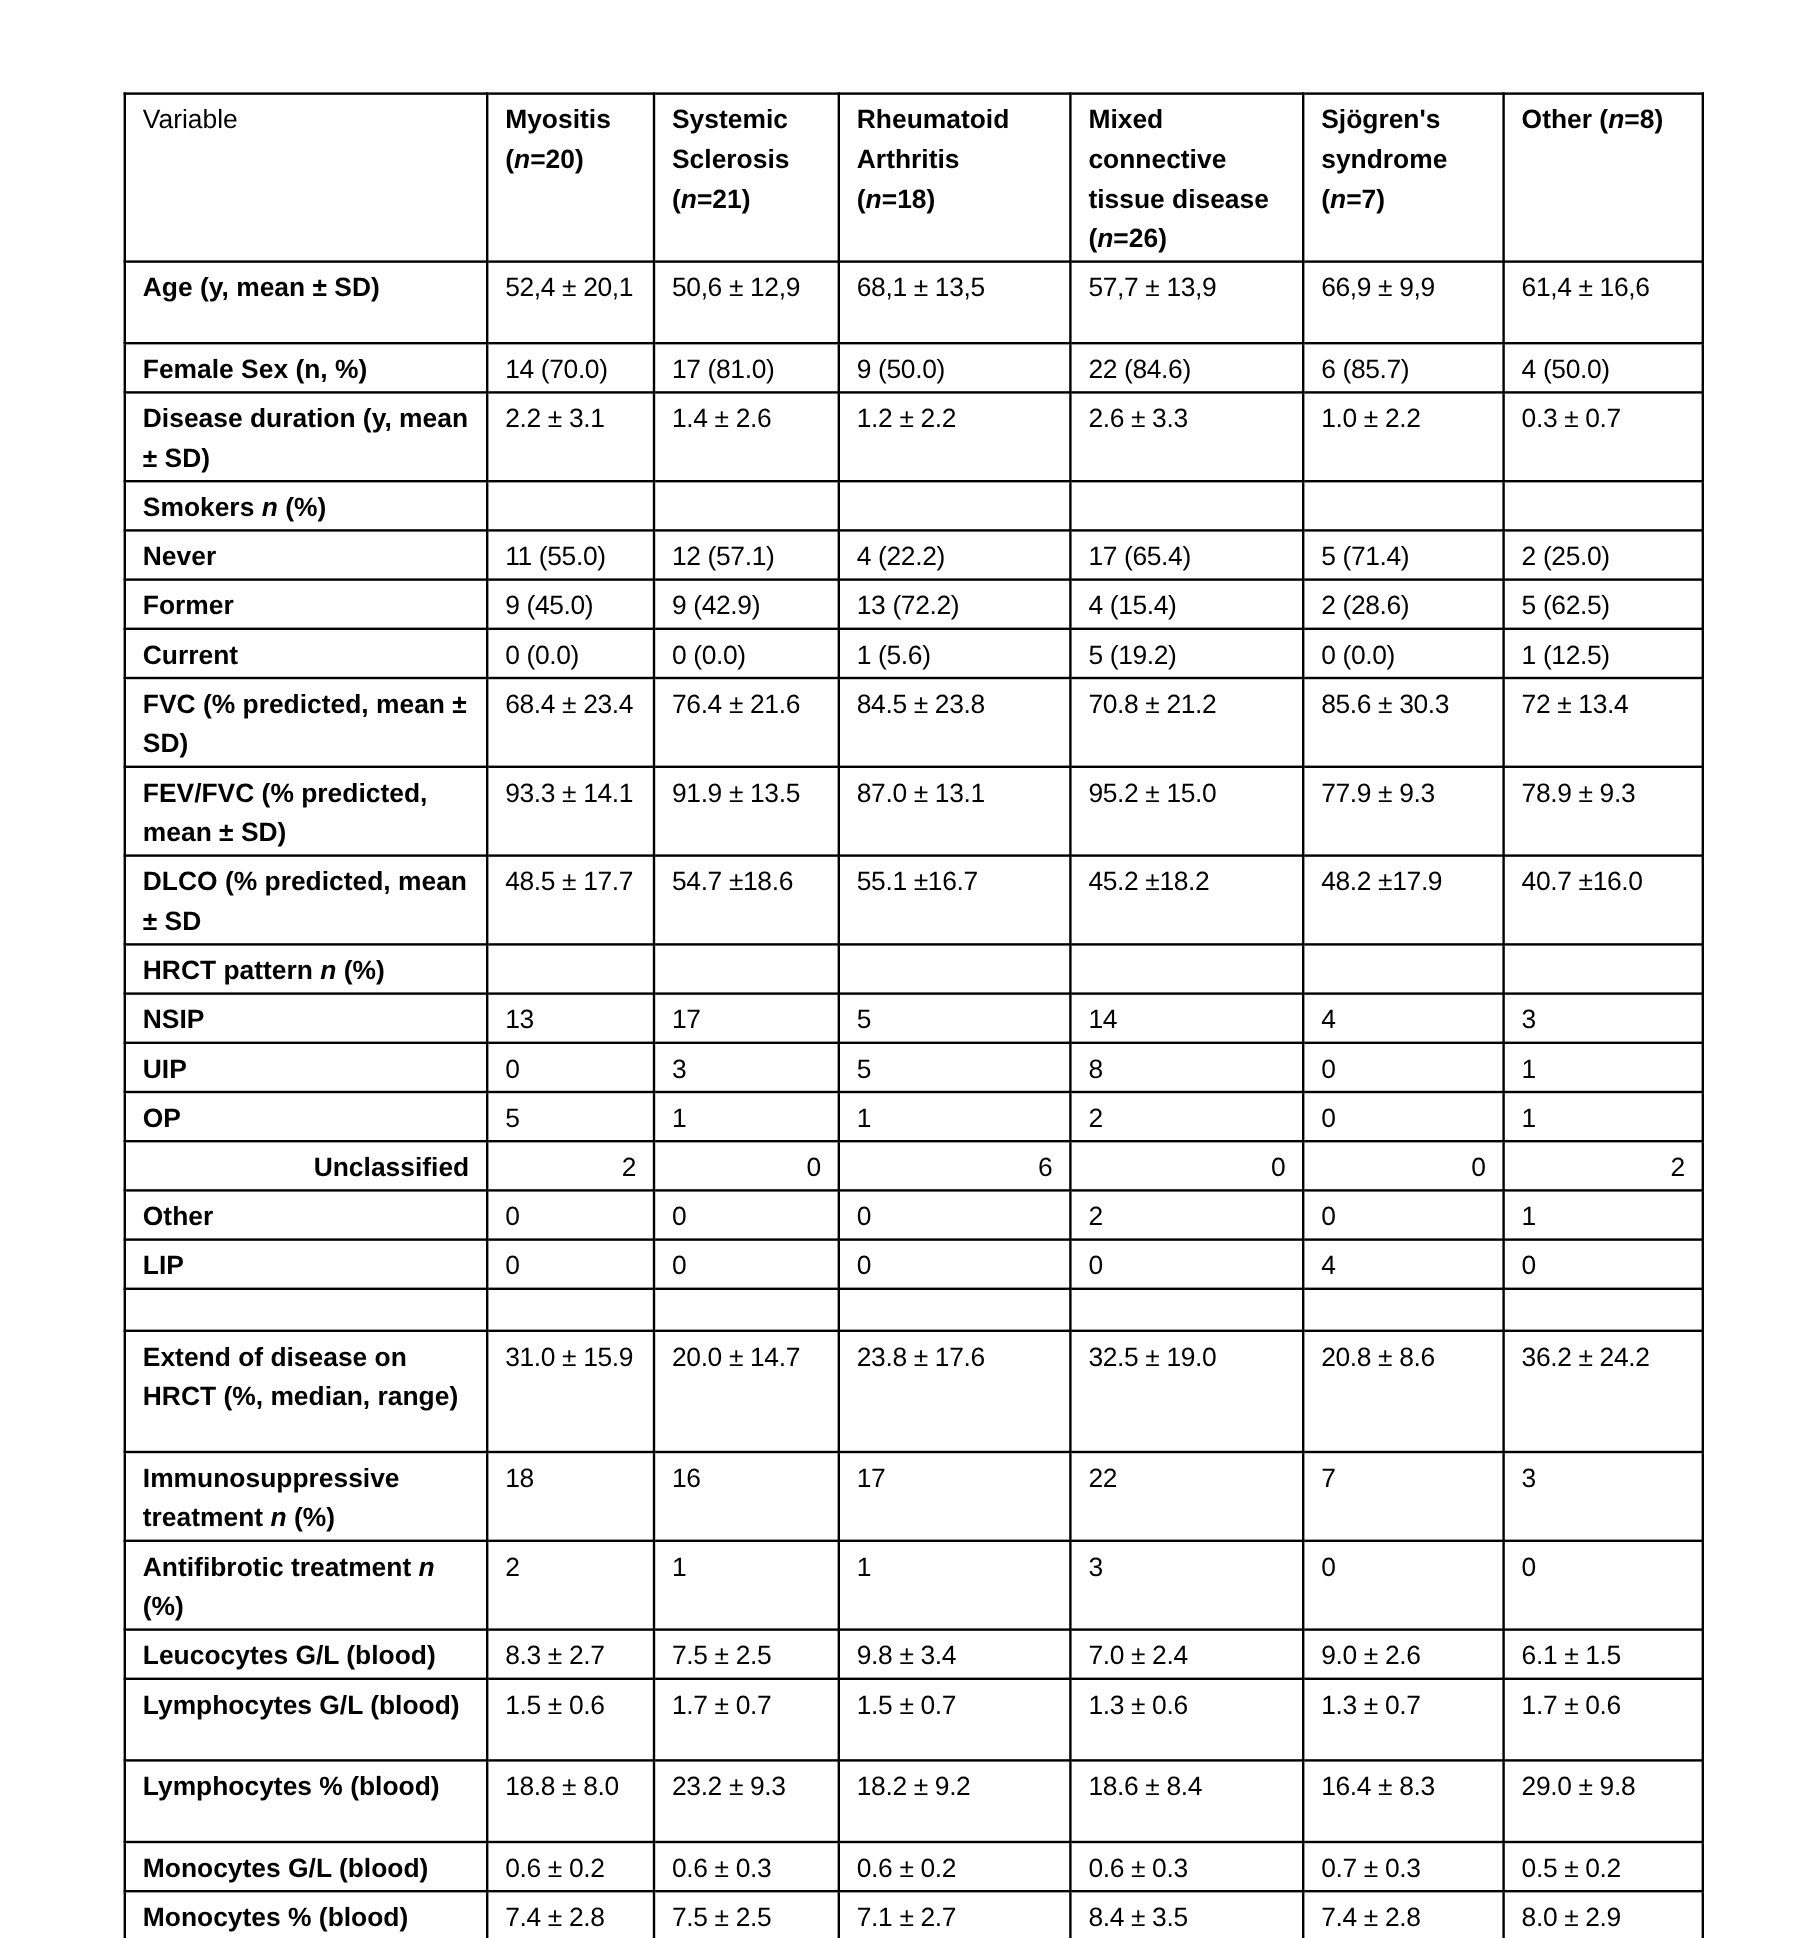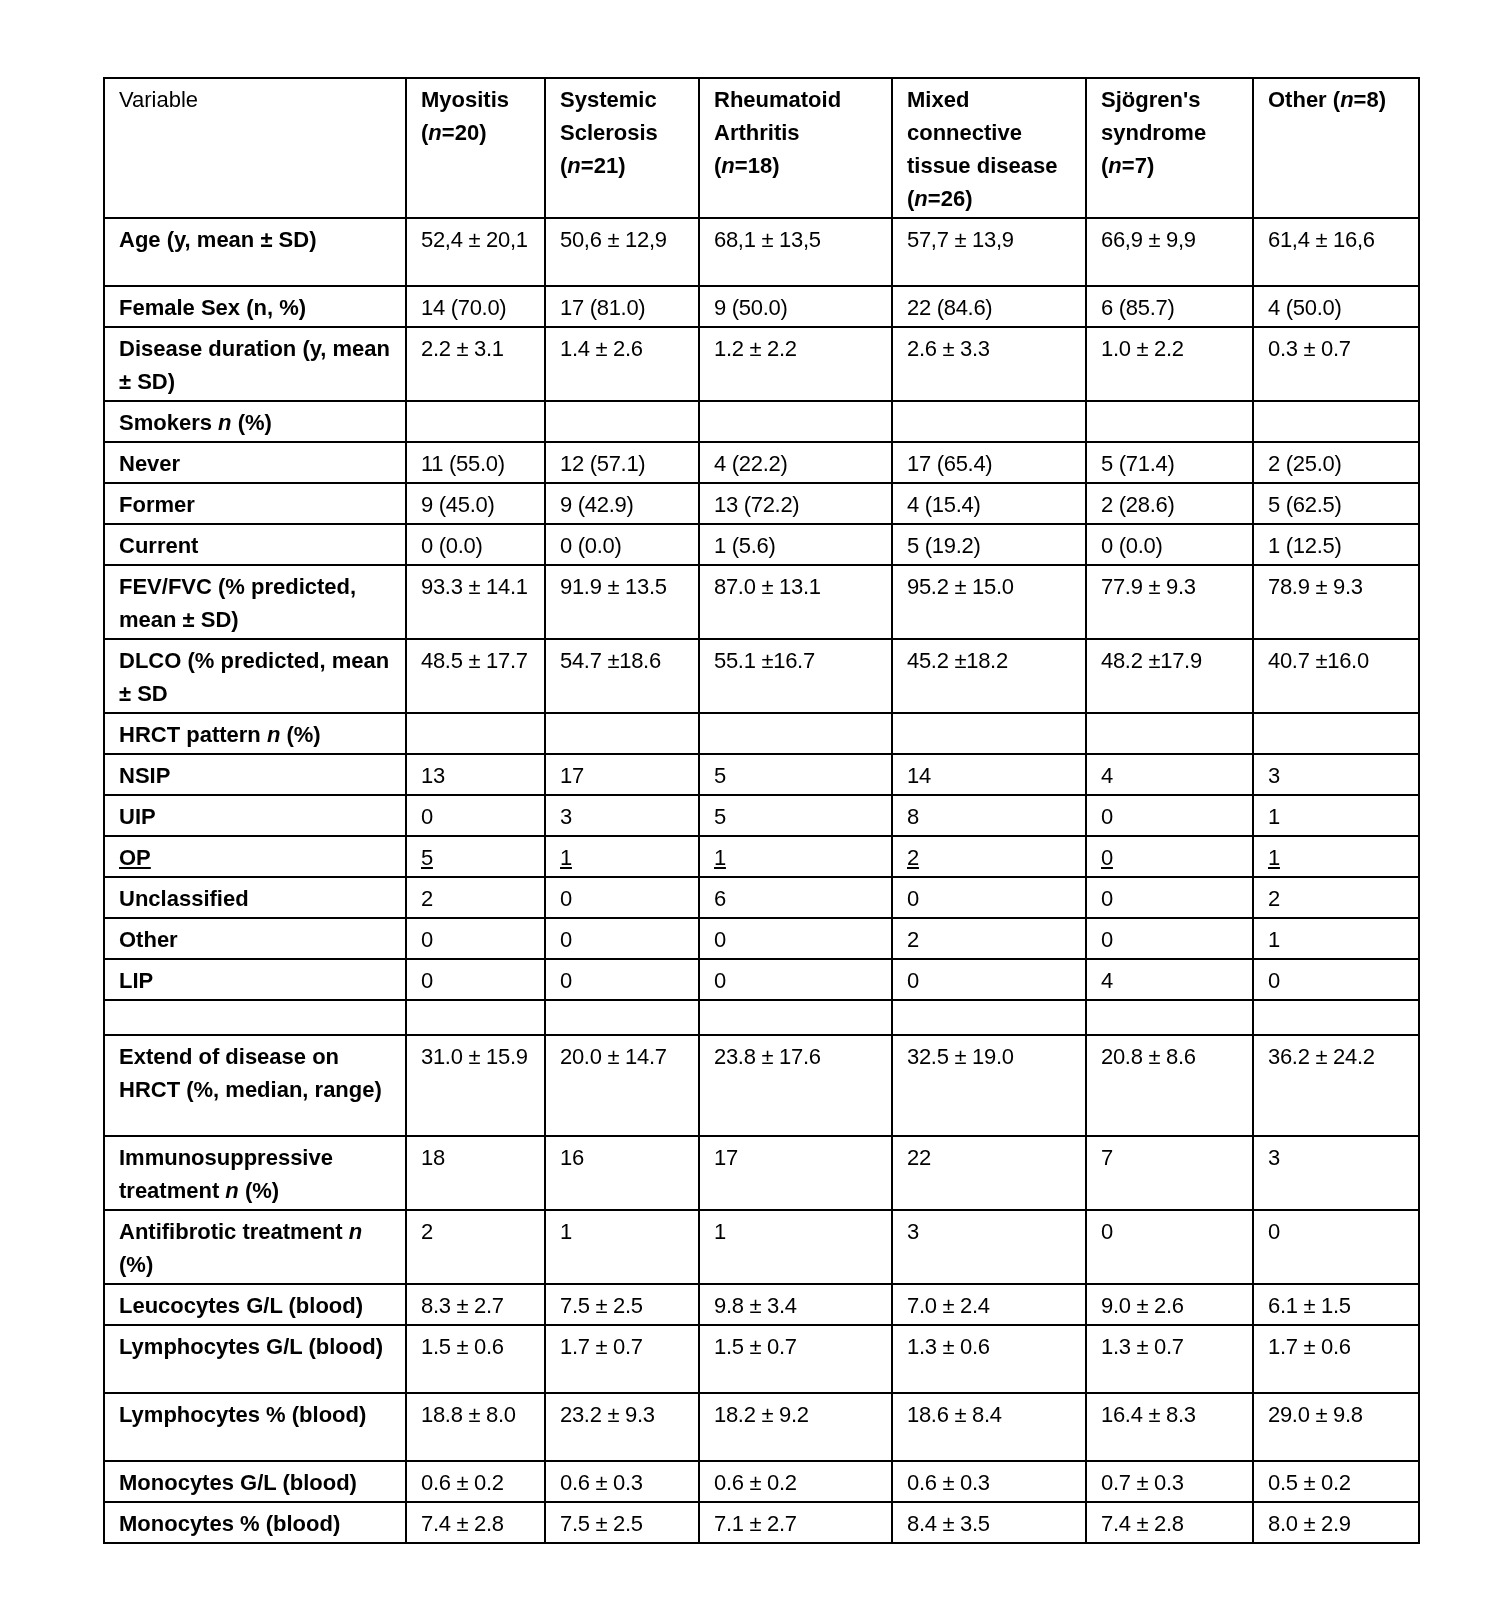--- a/index.html
+++ b/index.html
@@ -107,20 +107,29 @@
         <tr style="height: 35px; padding-left: 46px;">
           <td class="sub">Current</td>
           <td class="val">0 (0.0)</td>
           <td class="val">0 (0.0)</td>
           <td class="val">1 (5.6)</td>
           <td class="val">5 (19.2)</td>
           <td class="val">0 (0.0)</td>
           <td class="val">1 (12.5)</td>
         </tr>
         <tr style="height: 69px;">
+          <td class="lbl">FVC (% predicted, mean ± SD)</td>
+          <td class="val">68.4 ± 23.4</td>
+          <td class="val">76.4 ± 21.6</td>
+          <td class="val">84.5 ± 23.8</td>
+          <td class="val">70.8 ± 21.2</td>
+          <td class="val">85.6 ± 30.3</td>
+          <td class="val">72 ± 13.4</td>
+        </tr>
+        <tr style="height: 69px;">
           <td class="lbl">FEV/FVC (% predicted, mean ± SD)</td>
           <td class="val">93.3 ± 14.1</td>
           <td class="val">91.9 ± 13.5</td>
           <td class="val">87.0 ± 13.1</td>
           <td class="val">95.2 ± 15.0</td>
           <td class="val">77.9 ± 9.3</td>
           <td class="val">78.9 ± 9.3</td>
         </tr>
         <tr style="height: 69px;">
           <td class="lbl">DLCO (% predicted, mean ± SD</td>
@@ -151,30 +160,30 @@
         </tr>
         <tr style="height: 34px; border-radius: 12px;">
           <td class="sub">UIP</td>
           <td class="val">0</td>
           <td class="val">3</td>
           <td class="val">5</td>
           <td class="val">8</td>
           <td class="val">0</td>
           <td class="val">1</td>
         </tr>
-        <tr style="height: 35px; text-decoration: underline;">
+        <tr style="height: 35px;">
           <td class="sub">OP</td>
           <td class="val">5</td>
           <td class="val">1</td>
           <td class="val">1</td>
           <td class="val">2</td>
           <td class="val">0</td>
           <td class="val">1</td>
         </tr>
-        <tr style="height: 34px;">
+        <tr style="height: 34px; text-align: right;">
           <td class="sub">Unclassified</td>
           <td class="val">2</td>
           <td class="val">0</td>
           <td class="val">6</td>
           <td class="val">0</td>
           <td class="val">0</td>
           <td class="val">2</td>
         </tr>
         <tr style="height: 35px;">
           <td class="sub">Other</td>

